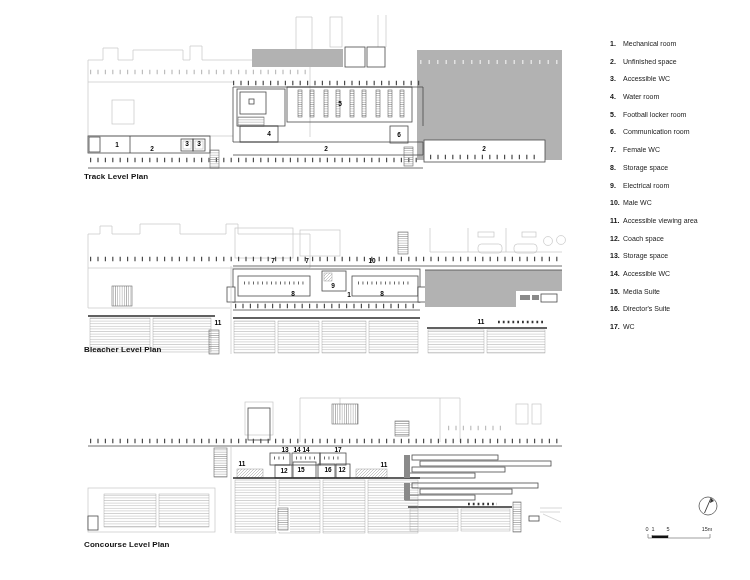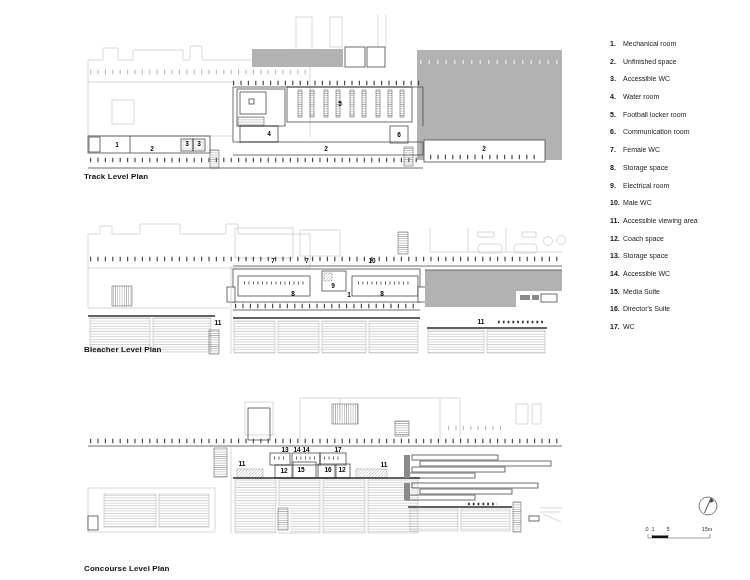--- a/index.html
+++ b/index.html
@@ -208,21 +208,21 @@
       <path d="M711,498 l3,3 l-4,2 z" fill="#333"></path>
     </g>
     <g>
       <path class="sb" d="M648,534 V538 H710 V534 M652,535 V538 M668,535 V538"></path>
       <rect x="652" y="535.5" width="16" height="2.5" fill="#111"></rect>
     </g>
   </svg>
 
   <div class="plan-title" style="left:84px;top:172px">Track Level Plan</div>
   <div class="plan-title" style="left:84px;top:345px">Bleacher Level Plan</div>
-  <div class="plan-title" style="left:84px;top:564px">Concourse Level Plan</div>
+  <div class="plan-title" style="left:84px;top:540px">Concourse Level Plan</div>
 
   <span class="rn" style="left:117px;top:145px">1</span>
   <span class="rn" style="left:152px;top:149px">2</span>
   <span class="rn" style="left:187px;top:144px">3</span>
   <span class="rn" style="left:199px;top:144px">3</span>
   <span class="rn" style="left:269px;top:134px">4</span>
   <span class="rn" style="left:340px;top:104px">5</span>
   <span class="rn" style="left:399px;top:135px">6</span>
   <span class="rn" style="left:326px;top:149px">2</span>
   <span class="rn" style="left:484px;top:149px">2</span>

